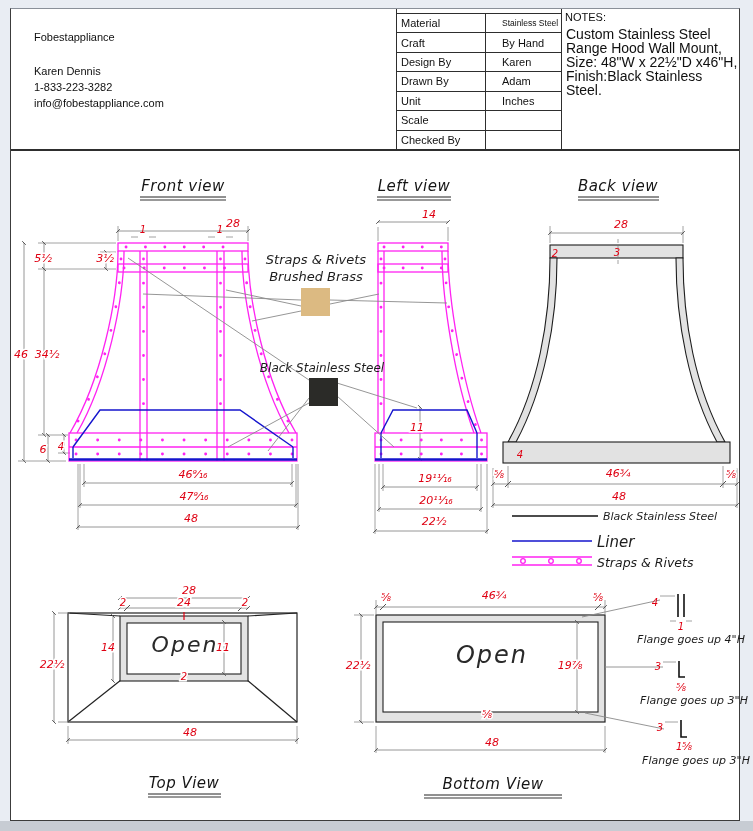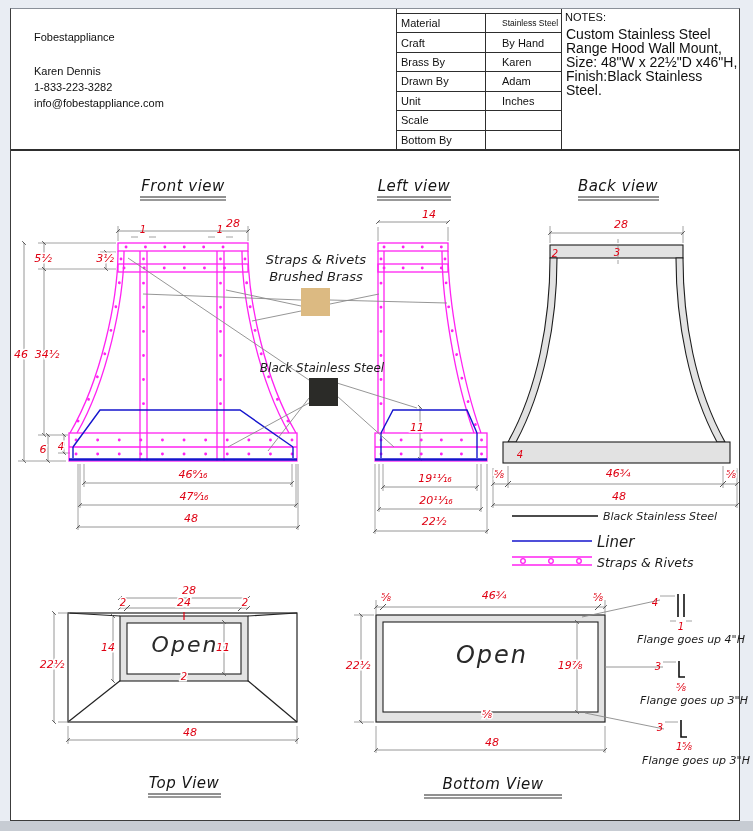--- a/index.html
+++ b/index.html
@@ -66,37 +66,37 @@
         <div class="spec-rows">
           <div class="spec-row">
               <span class="l">Material</span>
               <span class="v small">Stainless Steel</span>
             </div>
           <div class="spec-row">
               <span class="l">Craft</span>
               <span class="v">By Hand</span>
             </div>
           <div class="spec-row">
-              <span class="l">Brass By</span>
+              <span class="l">Design By</span>
               <span class="v">Karen</span>
             </div>
           <div class="spec-row">
               <span class="l">Drawn By</span>
               <span class="v">Adam</span>
             </div>
           <div class="spec-row">
               <span class="l">Unit</span>
               <span class="v">Inches</span>
             </div>
           <div class="spec-row">
               <span class="l">Scale</span>
               <span class="v"></span>
             </div>
           <div class="spec-row">
-              <span class="l">Bottom By</span>
+              <span class="l">Checked By</span>
               <span class="v"></span>
             </div>
         </div>
       </div>
       <div class="tb-notes">
         <div style="position:absolute;left:3px;top:2px">NOTES:</div>
         <div class="notes-text">Custom Stainless Steel Range Hood Wall Mount, Size: 48"W x 22½"D x46"H, Finish:Black Stainless Steel.</div>
       </div>
     </div>
   </div>

